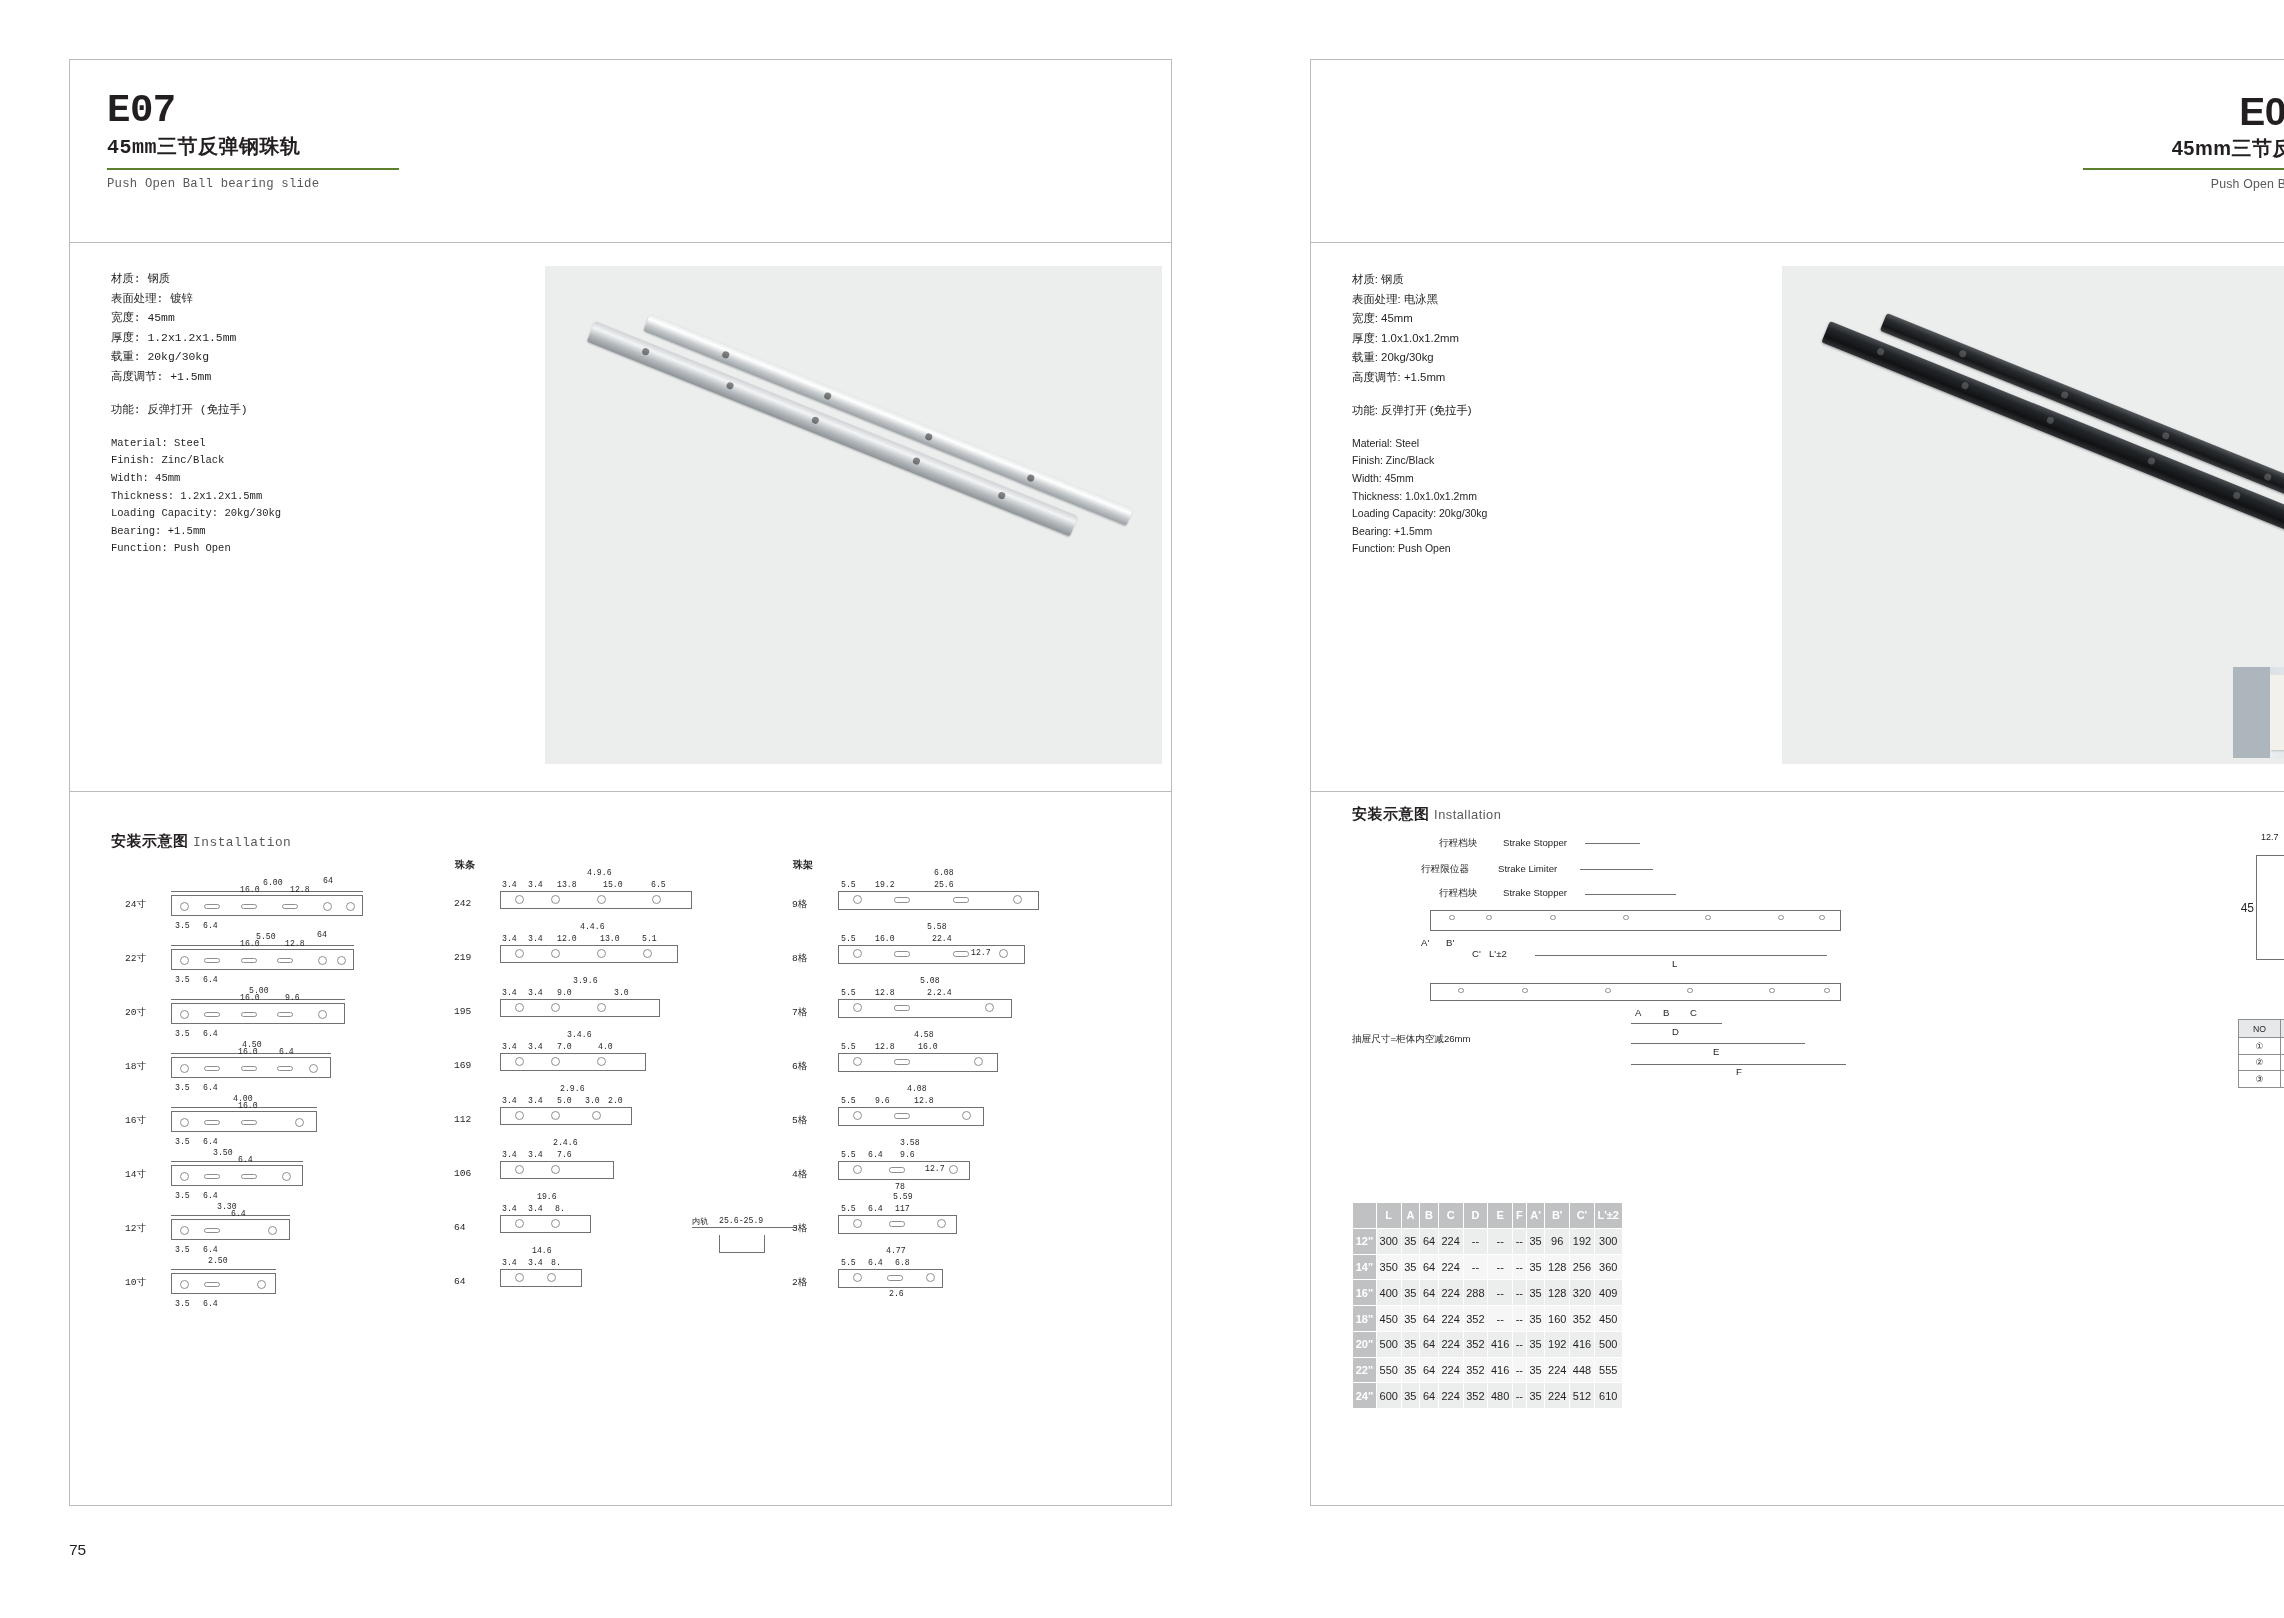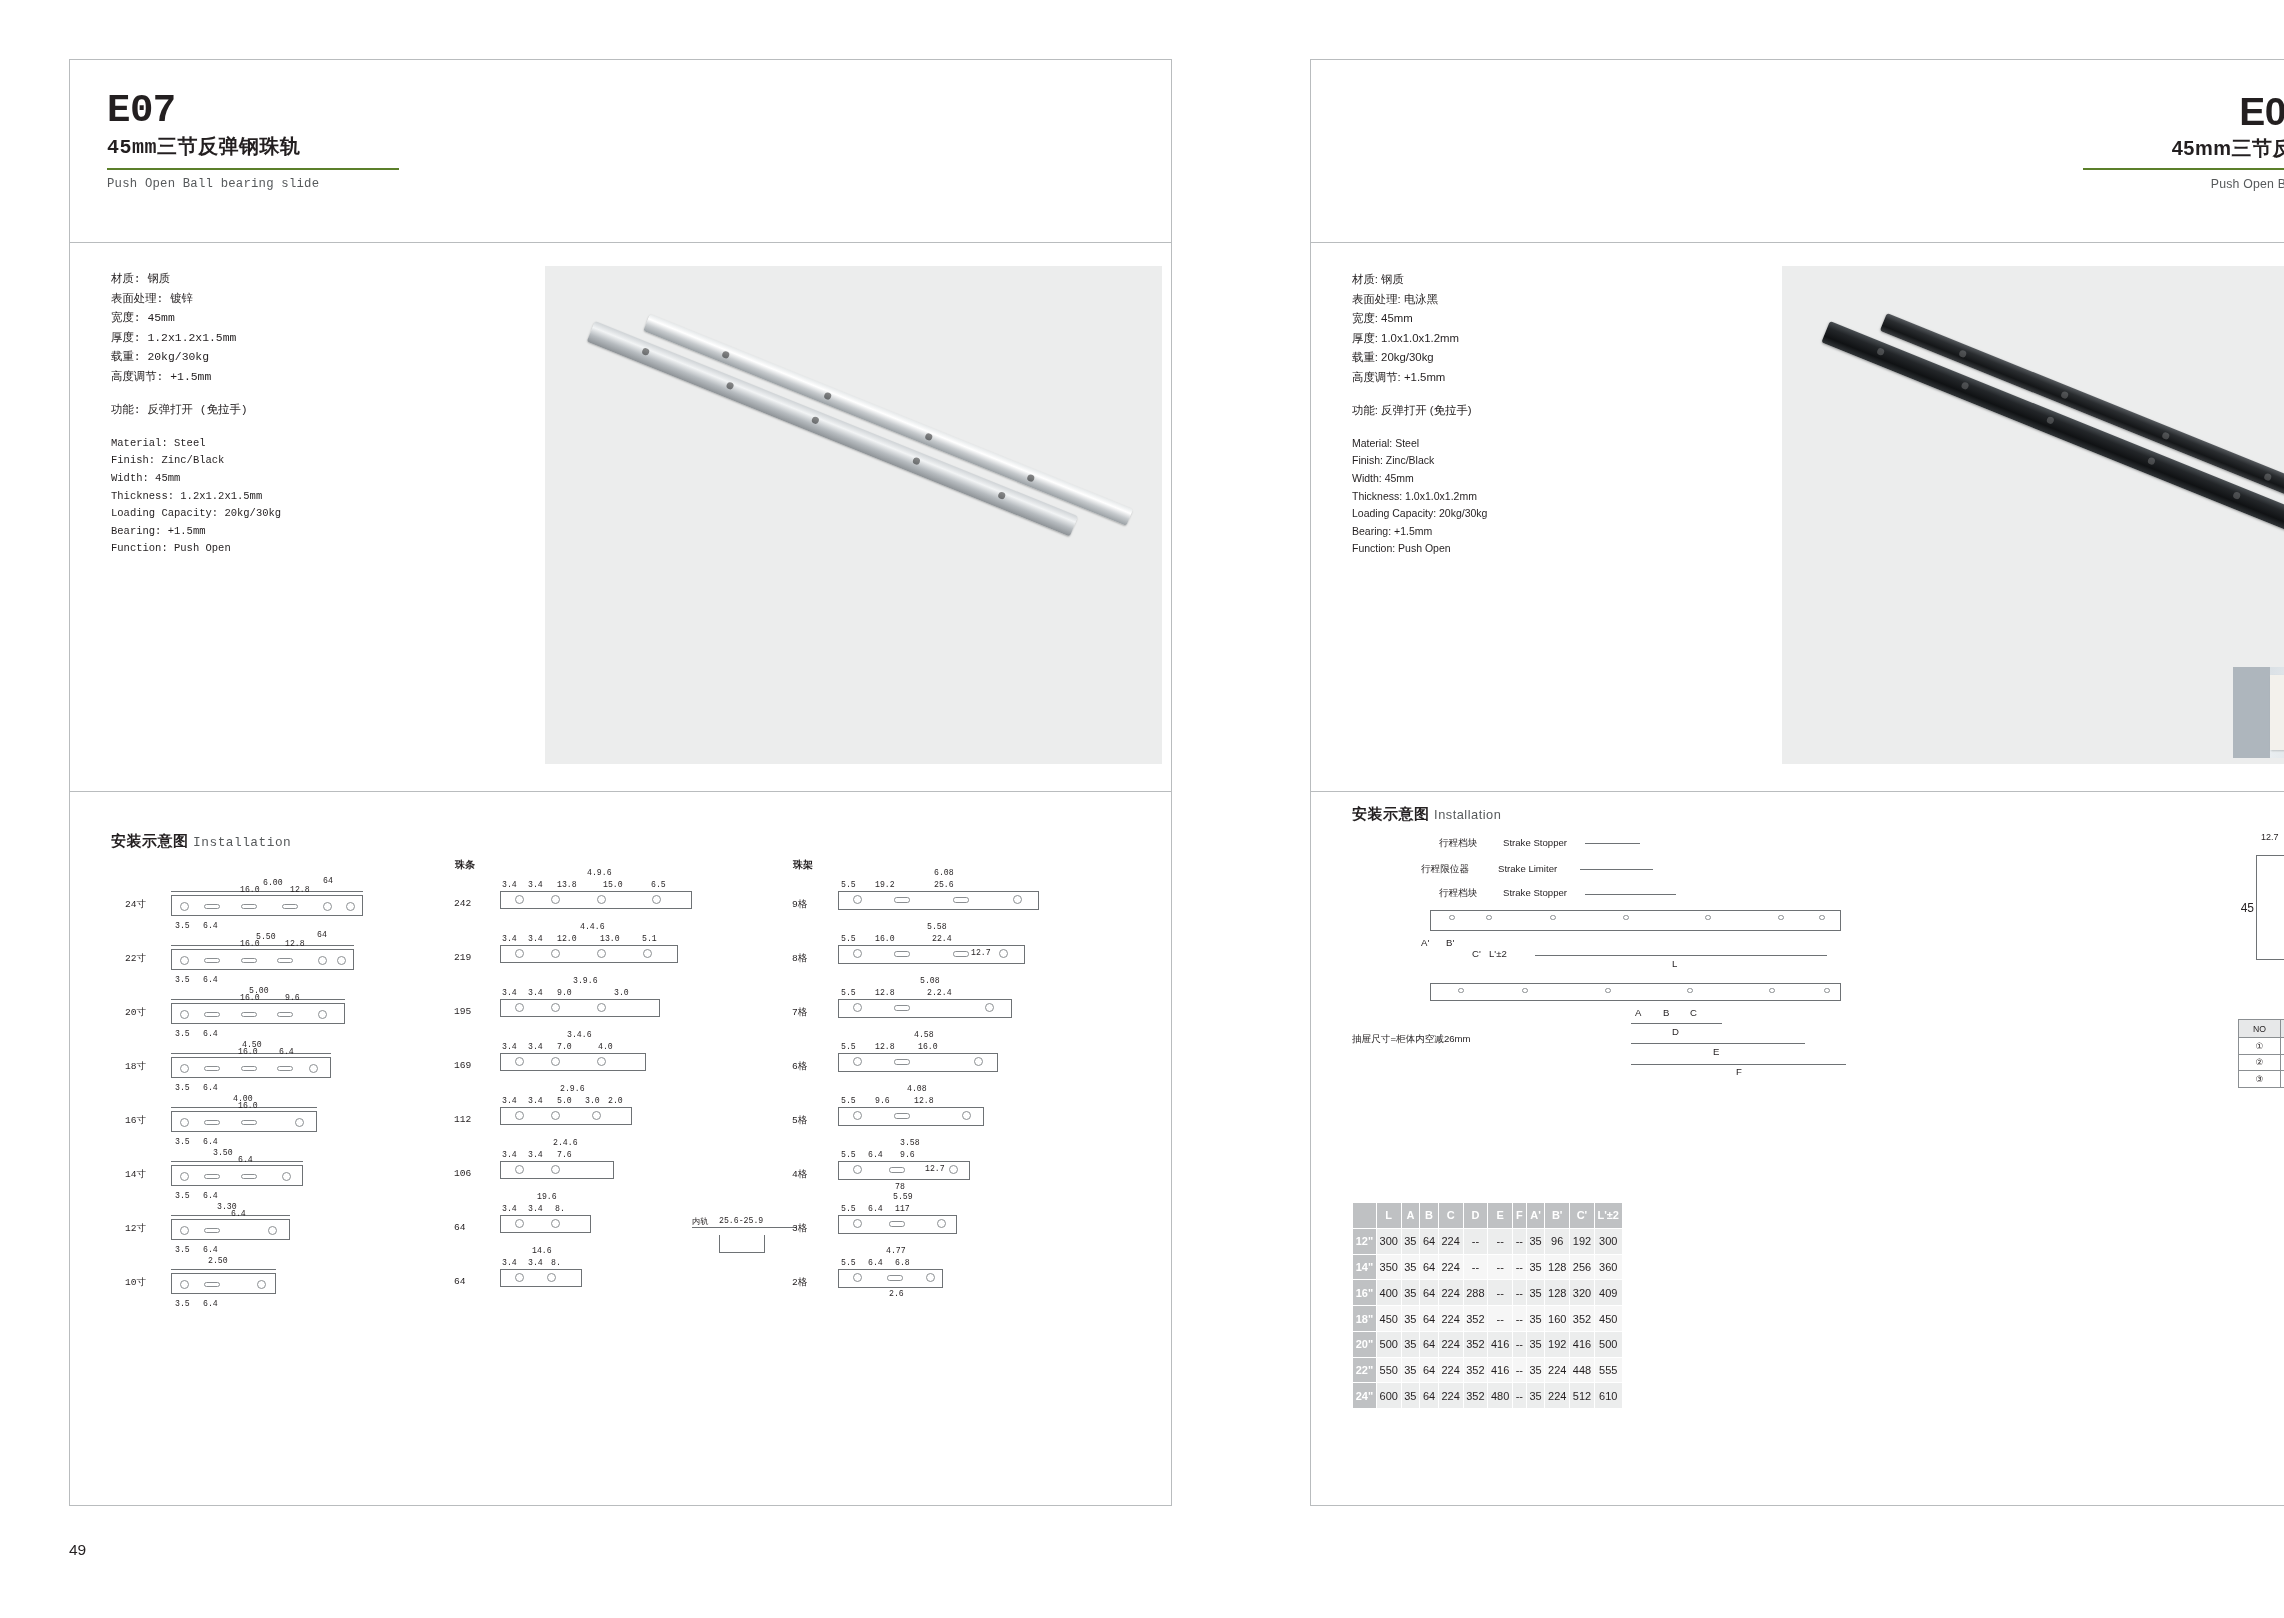--- a/index.html
+++ b/index.html
@@ -639,21 +639,21 @@
             <div class="dimnum" style="left:21px; top:1.8px">5.5</div>
             <div class="dimnum" style="left:48px; top:1.8px">6.4</div>
             <div class="dimnum" style="left:75px; top:1.8px">6.8</div>
             <div class="dimnum" style="left:69px; top:33px">2.6</div>
           </div>
         </div>
 
       </div>
     </div>
 
-    <div class="pgnum">49</div>
+    <div class="pgnum">75</div>
   </div>
 
   <div class="page right">
     <div class="frame">
 
       <div class="hdr">
         <div class="hdr-inner ralign">
           <div class="code">E07H-D</div>
           <div class="cn-title">45mm三节反弹钢珠轨</div>
           <div class="hdr-rule-green right"></div>

